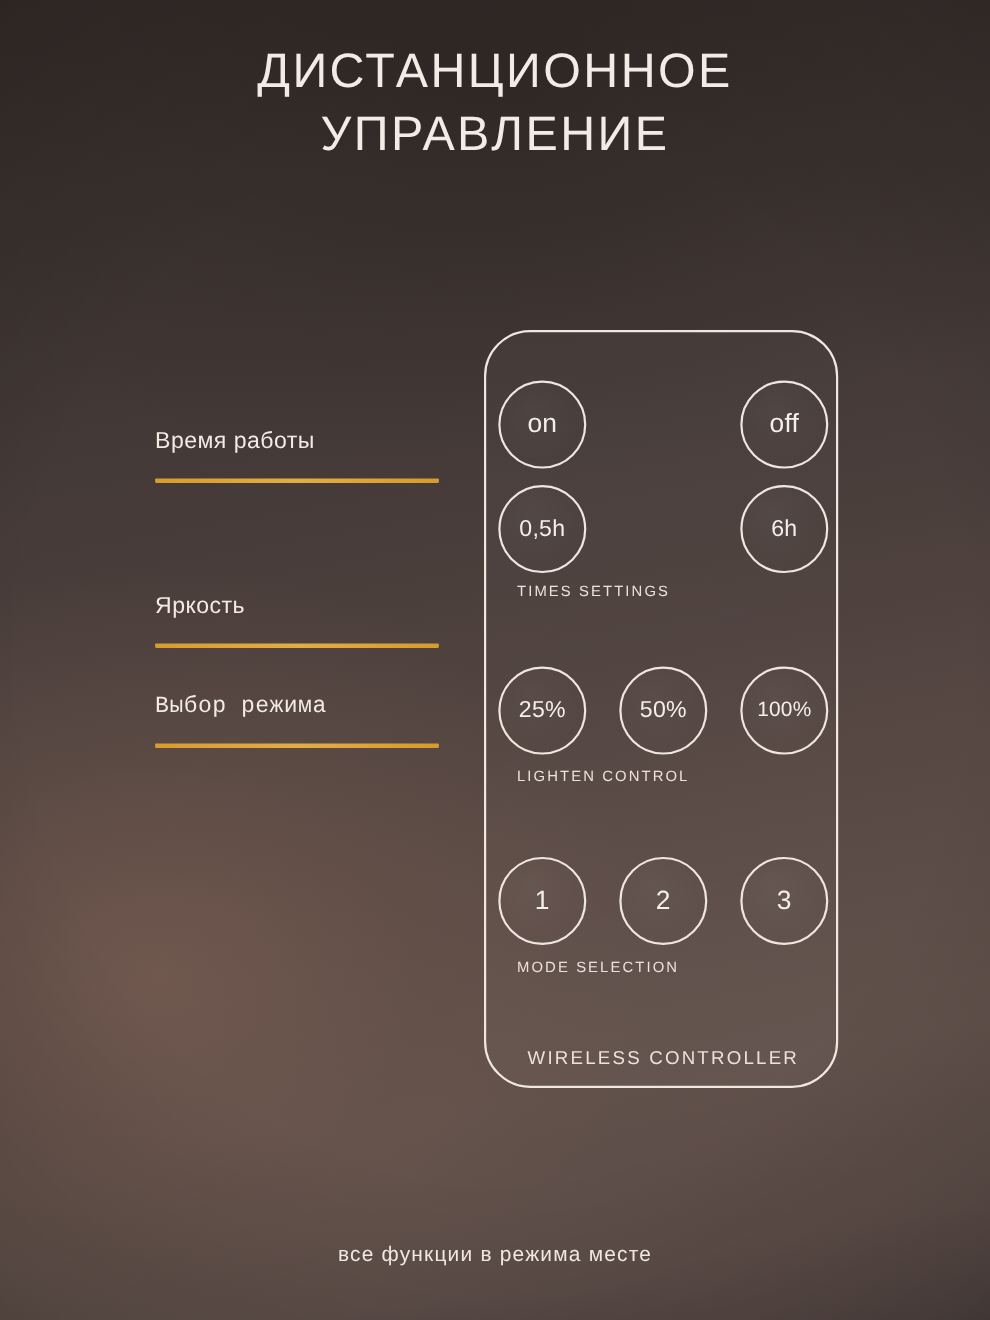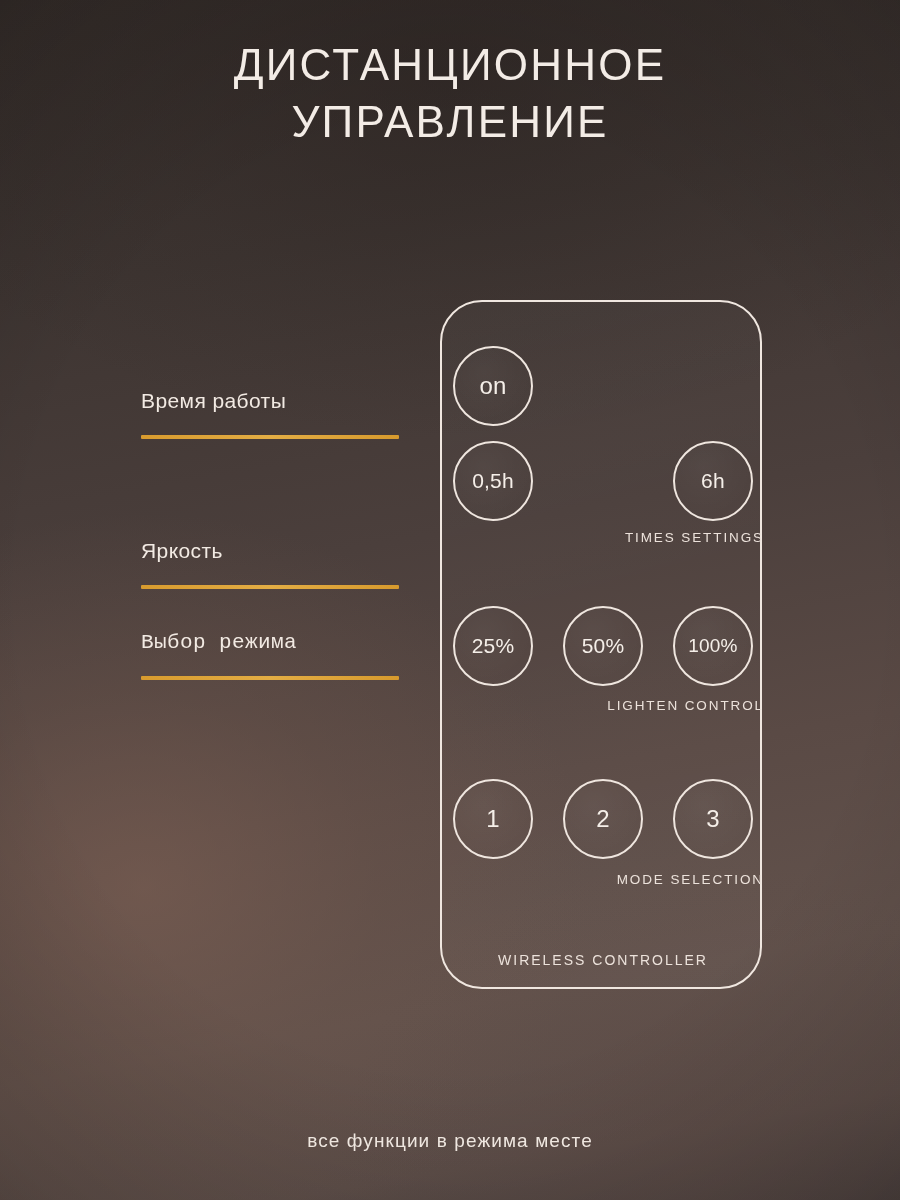--- a/index.html
+++ b/index.html
@@ -155,34 +155,35 @@
                 rgba(255,255,255,0.035) 0%,
                 rgba(255,255,255,0.0) 70%);
   }
   .btn.small-text { font-size: 21px; }
   .btn.tiny-text  { font-size: 19px; }
 
   .section-caption {
     position: absolute;
     left: 0;
     width: 322px;
-    text-align: right;
+    text-align: left;
     color: #ece2db;
     font-size: 13.5px;
     letter-spacing: 1.9px;
     text-transform: uppercase;
+    padding-left: 28px;
   }
 
   .footer-caption {
     position: absolute;
     left: 0;
     width: 322px;
     text-align: center;
     color: #ece2db;
-    font-size: 14px;
+    font-size: 17px;
     letter-spacing: 2.0px;
     text-transform: uppercase;
   }
 
   
   .row-power   { top: 44px;  }
   .row-timer   { top: 139px; }
   .cap-timer   { top: 228px; }
   .row-bright  { top: 304px; }
   .cap-bright  { top: 396px; }
@@ -235,20 +236,21 @@
       <div class="f-label">Выбор режима</div>
       <span class="f-rule"></span>
     </div>
 
   </div>
 
   <div class="remote">
 
     <div class="btn-row spread row-power">
       <div class="btn">on</div>
+      <div class="btn">off</div>
     </div>
 
     <div class="btn-row spread row-timer">
       <div class="btn small-text">0,5h</div>
       <div class="btn small-text">6h</div>
     </div>
     <div class="section-caption cap-timer">TIMES SETTINGS</div>
 
     <div class="btn-row spread row-bright">
       <div class="btn small-text">25%</div>

